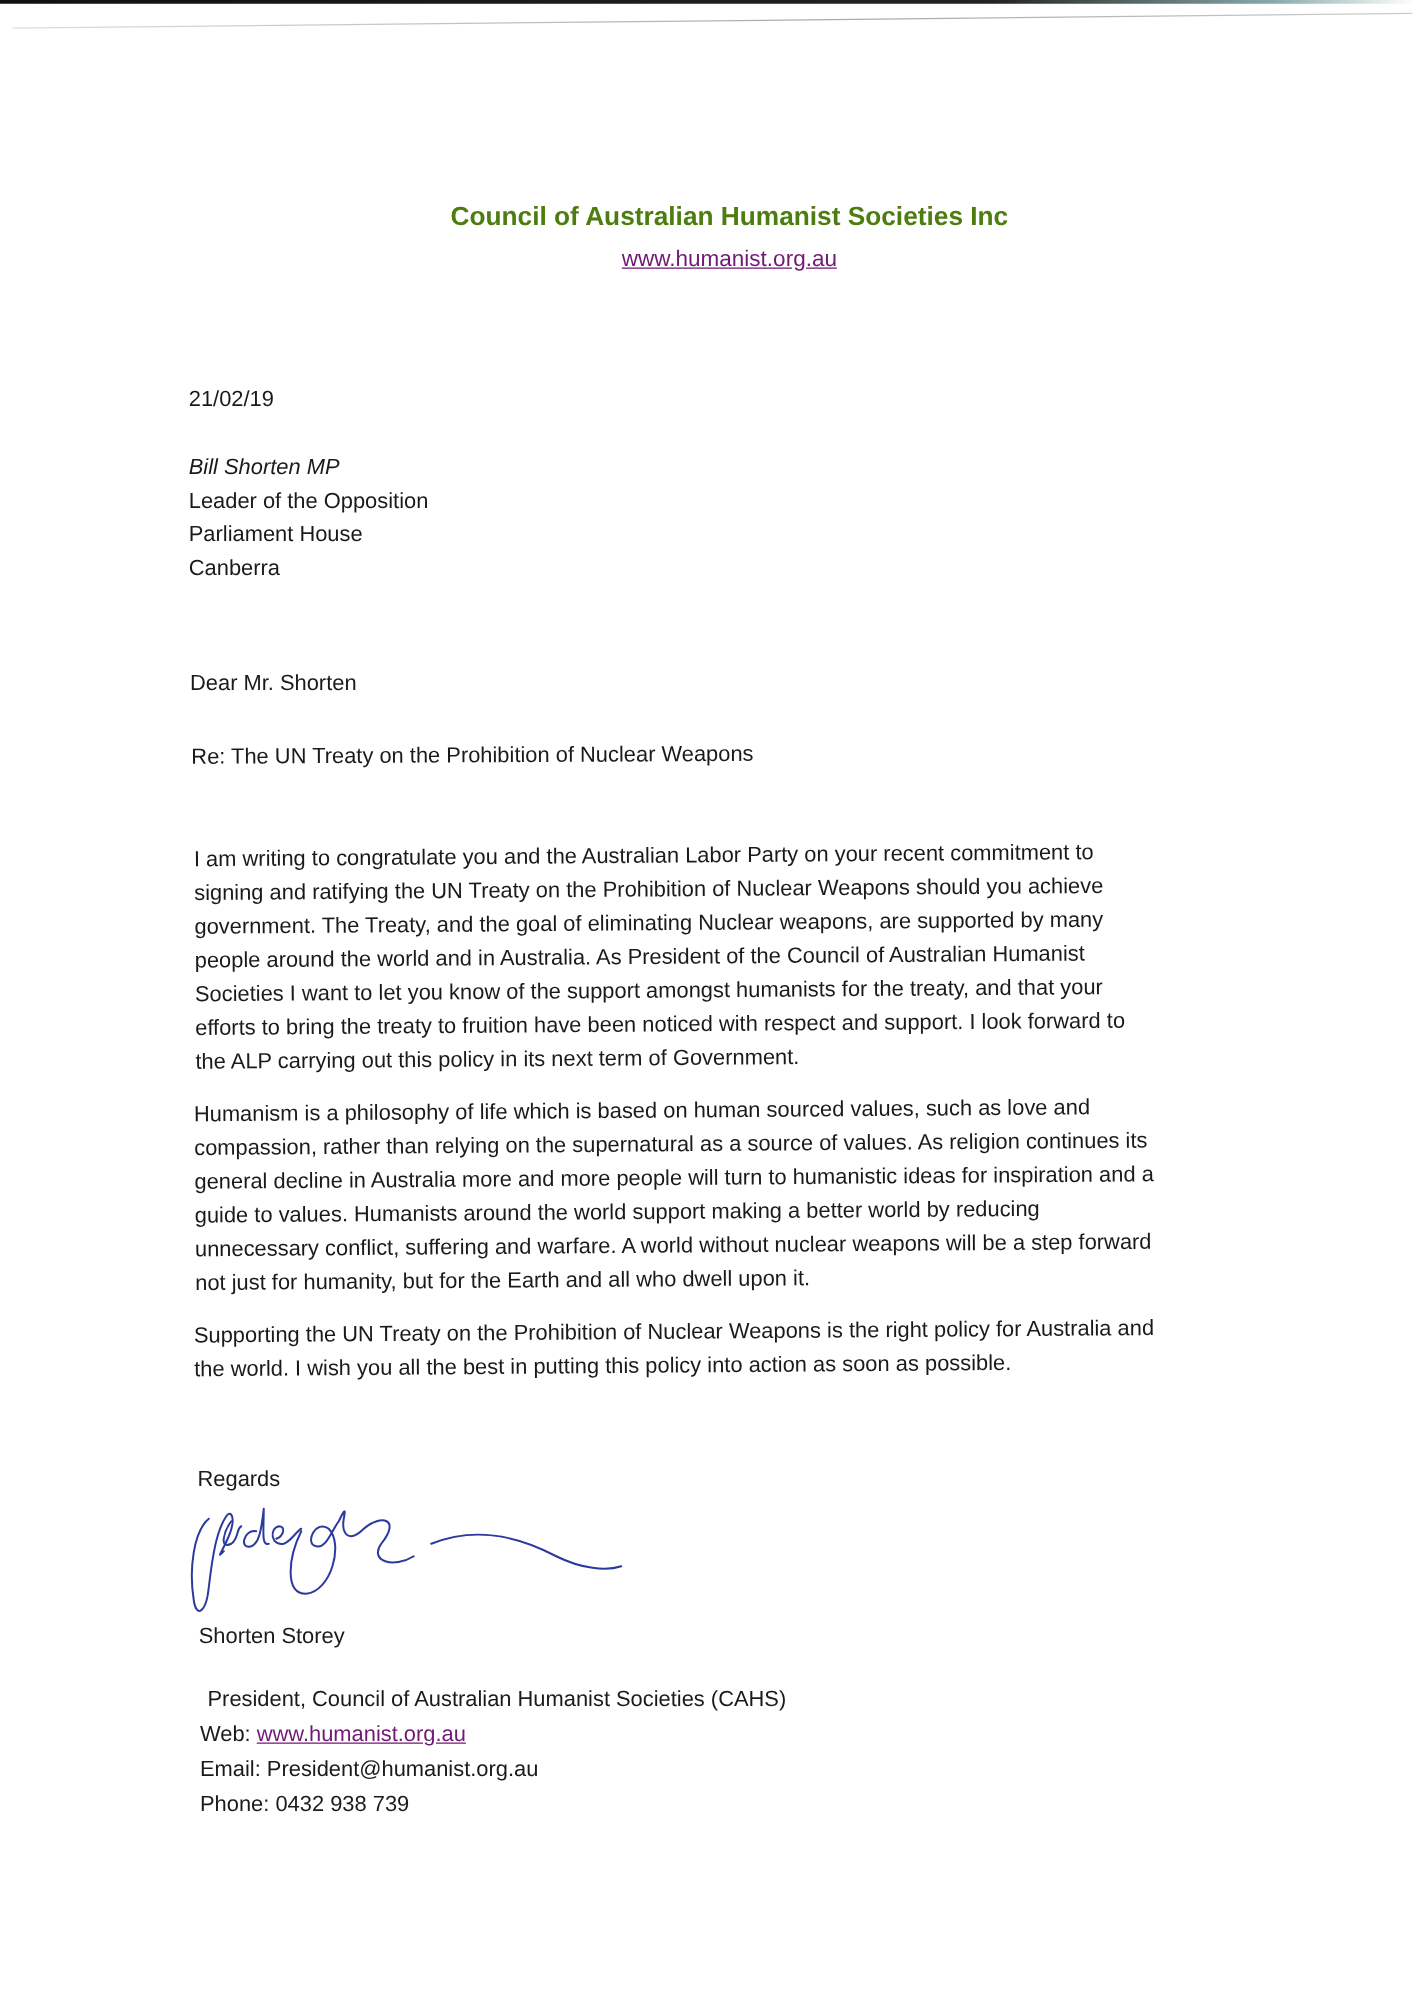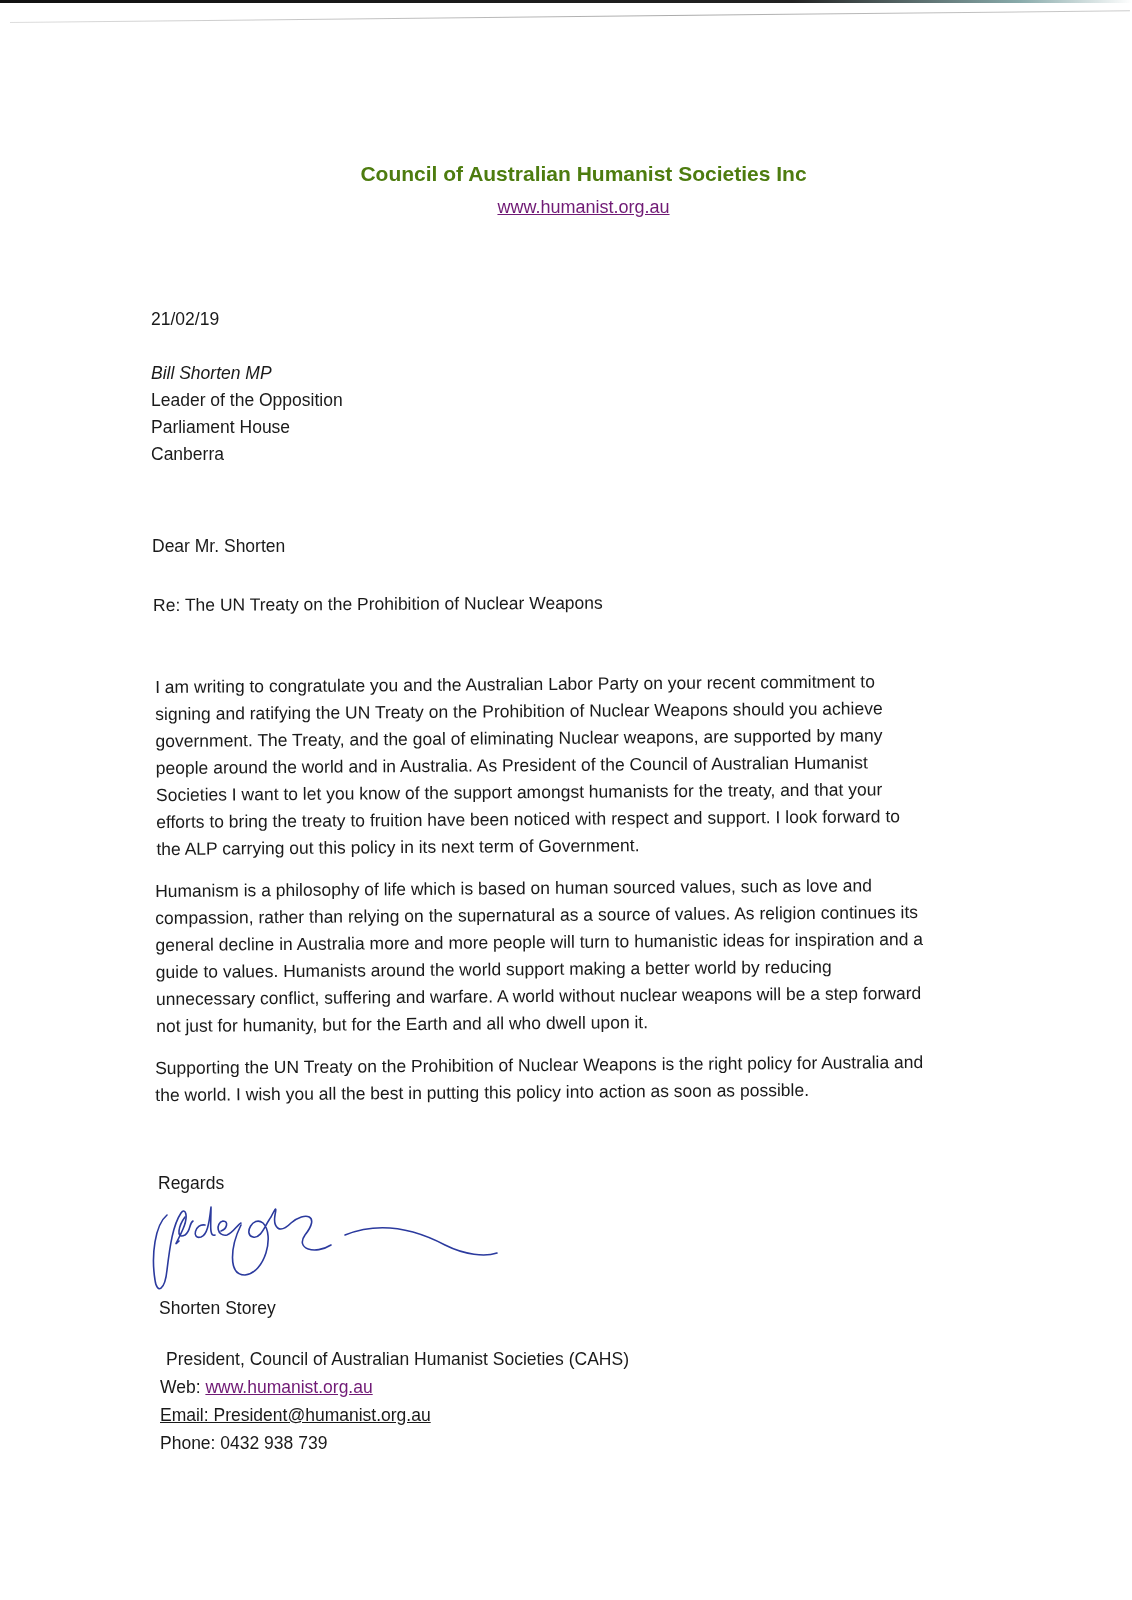--- a/index.html
+++ b/index.html
@@ -78,15 +78,15 @@
   </g>
 </svg>
 
 <div class="text" style="left:159px; top:1295px;">Shorten Storey</div>
 
 <div>
   <div class="text" style="left:166px; top:1346px;">President, Council of Australian Humanist Societies (CAHS)</div>
   <div class="text" style="left:160px; top:1374px;">
     <span>Web: </span><a class="link">www.humanist.org.au</a>
   </div>
-  <div class="text" style="left:160px; top:1402px;text-decoration:underline;">Email: President@humanist.org.au</div>
+  <div class="text" style="left:160px; top:1402px;">Email: President@humanist.org.au</div>
   <div class="text" style="left:160px; top:1430px;">Phone: 0432 938 739</div>
 </div>
 
 </body></html>

